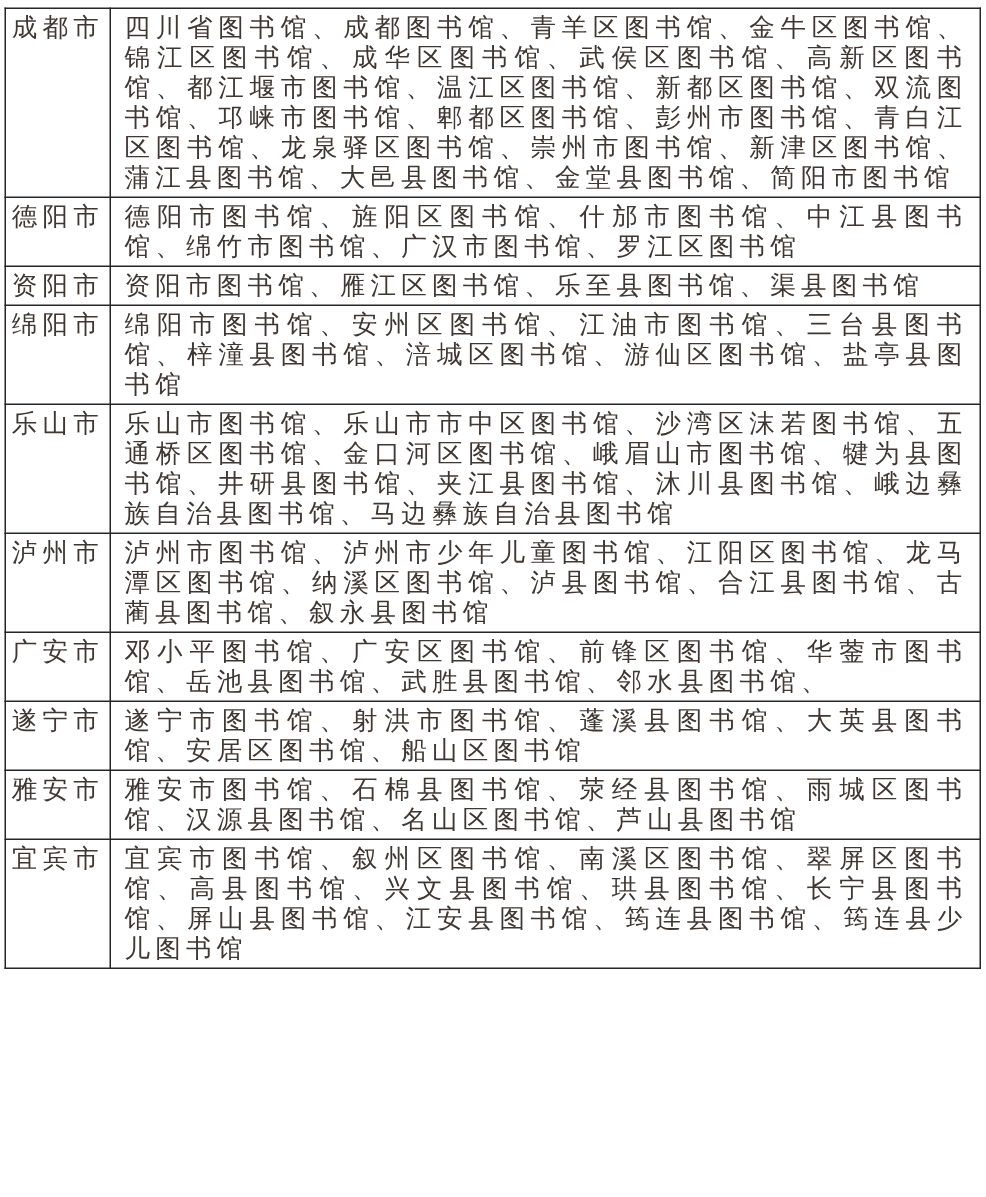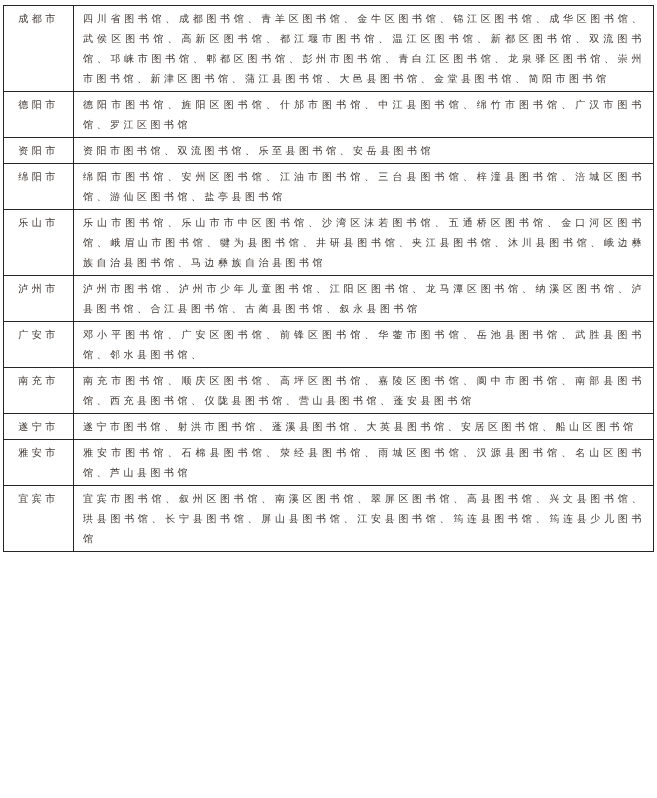--- a/index.html
+++ b/index.html
@@ -23,21 +23,21 @@
     padding: 5px 3px 4px 3px;
   }
   table.library-table {
     width: 651px;
     border-collapse: collapse;
     table-layout: fixed;
   }
   table.library-table td {
     border: 1px solid var(--border-color);
     color: var(--text-color);
-    font-size: 10px;
+    font-size: 17px;
     line-height: 20px;
     letter-spacing: 3.5px;
     vertical-align: top;
   }
   td.city-cell {
     width: 70px;
     text-align: center;
     padding: 3px 1px 2px 1px;
     white-space: nowrap;
   }
@@ -61,21 +61,21 @@
   </tr>
 
   <tr>
     <td class="city-cell">德阳市</td>
     <td class="libraries-cell">德阳市图书馆、旌阳区图书馆、什邡市图书馆、中江县图书馆、绵竹市图书馆、广汉市图书馆、罗江区图书馆</td>
   </tr>
 
 
   <tr>
     <td class="city-cell">资阳市</td>
-    <td class="libraries-cell">资阳市图书馆、双流图书馆、乐至县图书馆、安岳县图书馆</td>
+    <td class="libraries-cell">资阳市图书馆、雁江区图书馆、乐至县图书馆、渠县图书馆</td>
   </tr>
 
   <tr>
     <td class="city-cell">绵阳市</td>
     <td class="libraries-cell">绵阳市图书馆、安州区图书馆、江油市图书馆、三台县图书馆、梓潼县图书馆、涪城区图书馆、游仙区图书馆、盐亭县图书馆</td>
   </tr>
 
 
   <tr>
     <td class="city-cell">乐山市</td>
@@ -86,24 +86,20 @@
   <tr>
     <td class="city-cell">泸州市</td>
     <td class="libraries-cell">泸州市图书馆、泸州市少年儿童图书馆、江阳区图书馆、龙马潭区图书馆、纳溪区图书馆、泸县图书馆、合江县图书馆、古蔺县图书馆、叙永县图书馆</td>
   </tr>
 
   <tr>
     <td class="city-cell">广安市</td>
     <td class="libraries-cell">邓小平图书馆、广安区图书馆、前锋区图书馆、华蓥市图书馆、岳池县图书馆、武胜县图书馆、邻水县图书馆、</td>
   </tr>
 
-  <tr>
-    <td class="city-cell">南充市</td>
-    <td class="libraries-cell">南充市图书馆、顺庆区图书馆、高坪区图书馆、嘉陵区图书馆、阆中市图书馆、南部县图书馆、西充县图书馆、仪陇县图书馆、营山县图书馆、蓬安县图书馆</td>
-  </tr>
 
   <tr>
     <td class="city-cell">遂宁市</td>
     <td class="libraries-cell">遂宁市图书馆、射洪市图书馆、蓬溪县图书馆、大英县图书馆、安居区图书馆、船山区图书馆</td>
   </tr>
 
   <tr>
     <td class="city-cell">雅安市</td>
     <td class="libraries-cell">雅安市图书馆、石棉县图书馆、荥经县图书馆、雨城区图书馆、汉源县图书馆、名山区图书馆、芦山县图书馆</td>
   </tr>

